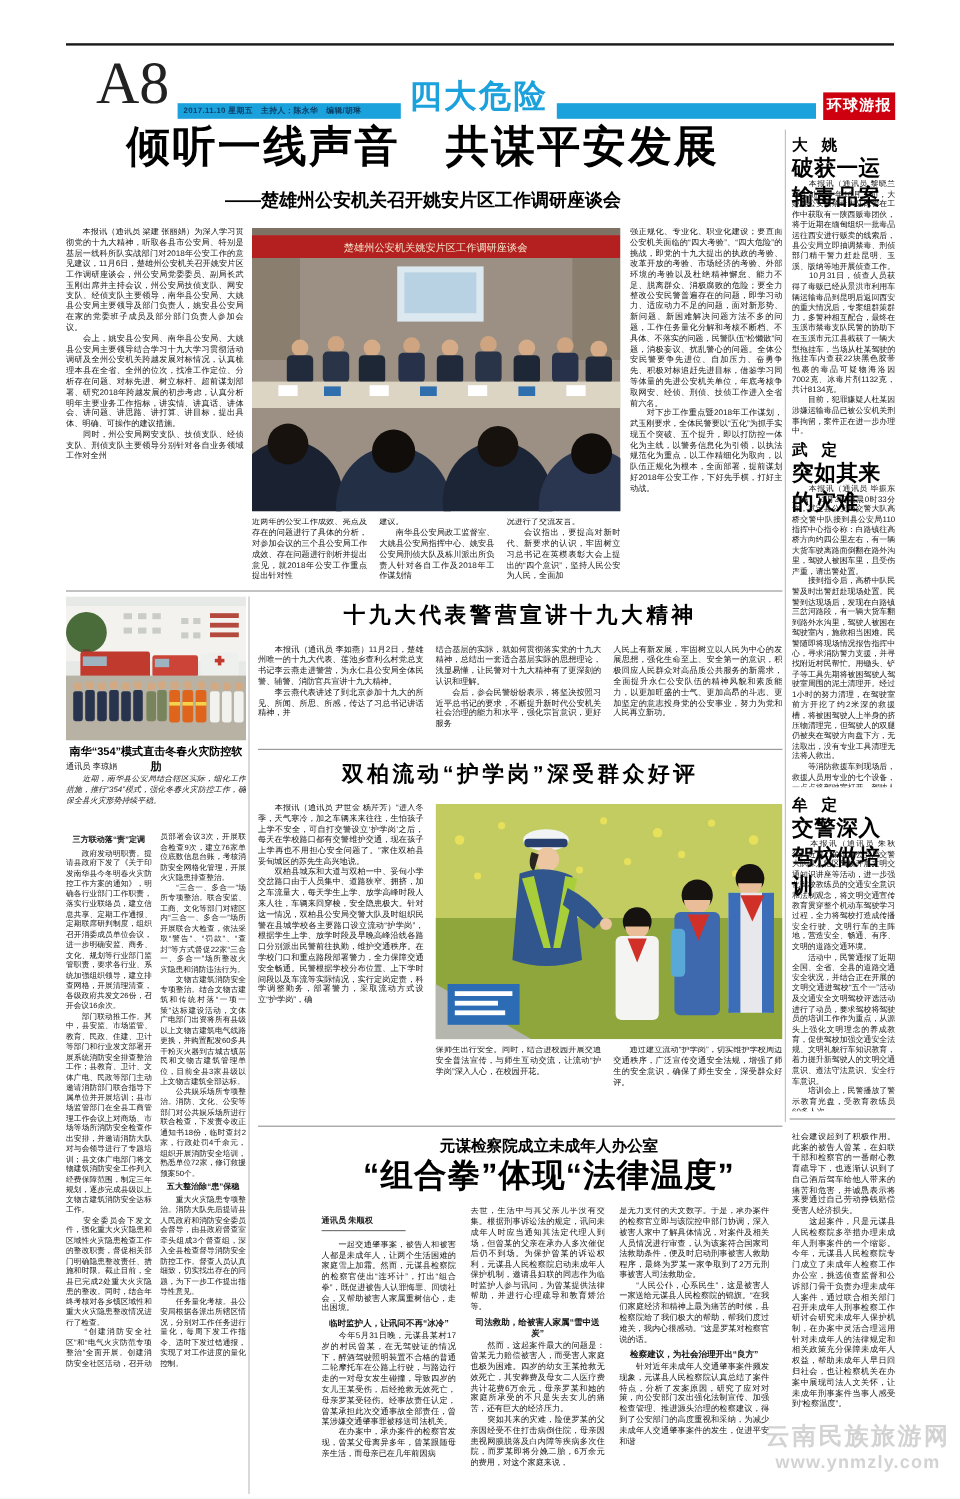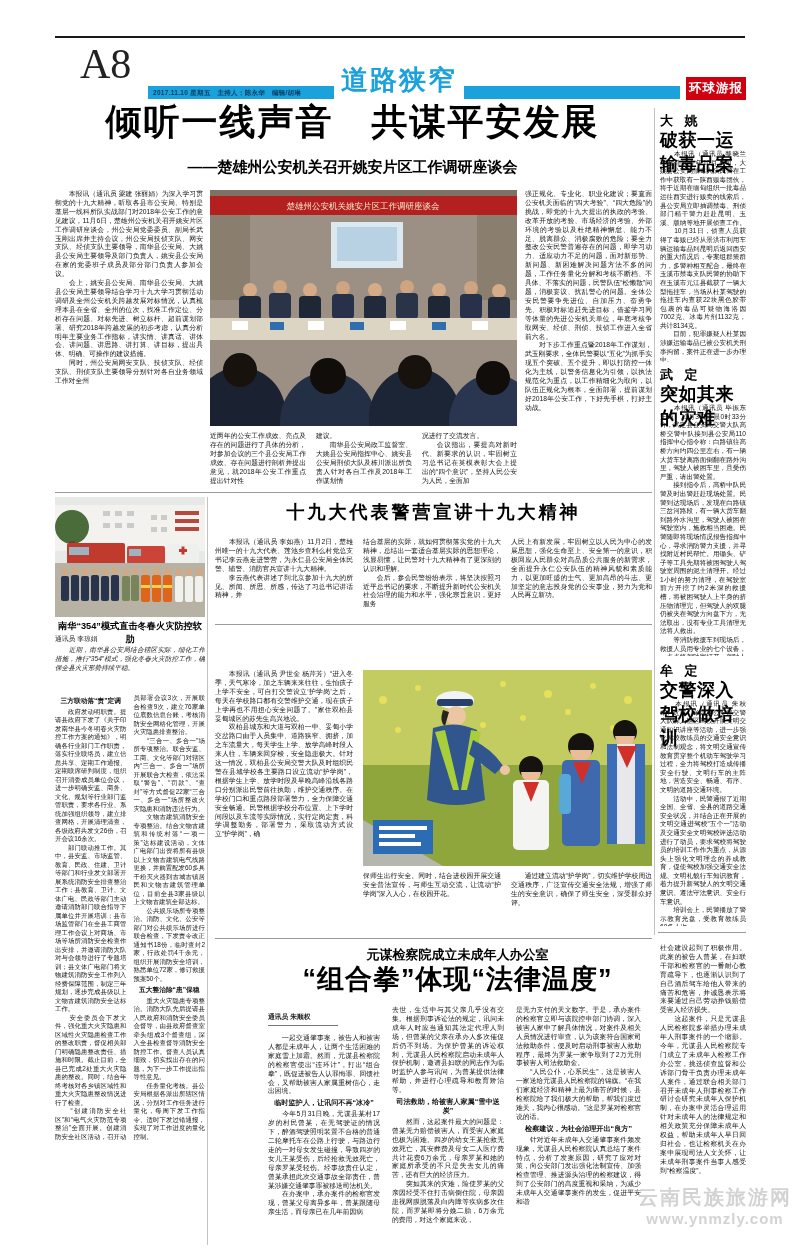--- a/index.html
+++ b/index.html
@@ -4,21 +4,21 @@
 <style>
   * { margin:0; padding:0; box-sizing:border-box; }
   html,body { background:#e9e9e9; }
   body { font-family:"Liberation Sans","DejaVu Sans",sans-serif; }
   #page { position:relative; width:800px; height:1249px; margin:0 auto; background:#ffffff; overflow:hidden; color:#141414; }
   .abs { position:absolute; }
   .rule-h { background:#9a9a9a; height:1px; }
   .rule-v { background:#c2c2c2; width:1px; }
 
   
-  .page-no { font-family:"Liberation Serif","DejaVu Serif",serif; font-size:42px; color:#222; }
+  .page-no { font-family:"Liberation Serif","DejaVu Serif",serif; font-size:50px; color:#222; }
   .date-bar { background:#1ba1dc; color:#0b3e66; font-size:6.5px; font-weight:bold; line-height:13px; padding:0 5px; letter-spacing:.3px; white-space:nowrap; overflow:hidden; }
   .section-title { color:#1ba1dc; font-size:27px; font-weight:900; letter-spacing:2px; text-align:center; }
   .accent-bar { background:#1ba1dc; }
   .masthead-box { background:#ce0010; color:#fff; font-size:12.5px; font-weight:900; text-align:center; line-height:23px; letter-spacing:1px; }
 
   
   .lead-hl { font-size:36px; font-weight:900; text-align:center; letter-spacing:2px; color:#000; }
   .lead-sub { font-size:15px; font-weight:900; text-align:center; color:#000; }
   .mid-hl { font-size:18px; font-weight:900; text-align:center; letter-spacing:3px; color:#000; }
   .ym-kicker { font-size:13px; font-weight:900; text-align:center; color:#000; }
@@ -45,21 +45,21 @@
   svg { display:block; }
 </style>
 </head>
 <body>
 
 <div id="page">
 
   <div class="abs rule-h" style="left:55px;top:36px;width:690px;height:2px;background:#1a1a1a;"></div>
   <div class="abs page-no" style="left:80px;top:40px;">A8</div>
   <div class="abs date-bar" style="left:148px;top:86px;width:186px;height:13px;">2017.11.10 星期五　主持人：陈永华　编辑/胡琳</div>
-  <div class="abs section-title" style="left:336px;top:62px;width:126px;">道路狭窄</div>
+  <div class="abs section-title" style="left:336px;top:62px;width:126px;">四大危险</div>
   <div class="abs accent-bar" style="left:464px;top:86px;width:216px;height:13px;"></div>
   <div class="abs masthead-box" style="left:686px;top:77px;width:60px;height:23px;">环球游报</div>
 
   <div class="abs lead-hl" style="left:55px;top:98px;width:595px;">倾听一线声音　共谋平安发展</div>
   <div class="abs lead-sub" style="left:55px;top:158px;width:595px;">——楚雄州公安机关召开姚安片区工作调研座谈会</div>
 
   <div class="abs body-s" style="left:55px;top:190px;width:148px;height:298px;">　　本报讯（通讯员 梁建 张丽娟）为深入学习贯彻党的十九大精神，听取各县市公安局、特别是基层一线科所队实战部门对2018年公安工作的意见建议，11月6日，楚雄州公安机关召开姚安片区工作调研座谈会，州公安局党委委员、副局长武玉刚出席并主持会议，州公安局技侦支队、网安支队、经侦支队主要领导，南华县公安局、大姚县公安局主要领导及部门负责人，姚安县公安局在家的党委班子成员及部分部门负责人参加会议。
 　　会上，姚安县公安局、南华县公安局、大姚县公安局主要领导结合学习十九大学习贯彻活动调研及全州公安机关跨越发展对标情况，认真梳理本县在全省、全州的位次，找准工作定位、分析存在问题、对标先进、树立标杆、超前谋划部署、研究2018年跨越发展的初步考虑，认真分析明年主要业务工作指标，讲实情、讲真话、讲体会、讲问题、讲思路、讲打算、讲目标，提出具体、明确、可操作的建议措施。
 　　同时，州公安局网安支队、技侦支队、经侦支队、刑侦支队主要领导分别针对各自业务领域工作对全州</div>
 
@@ -227,20 +227,21 @@
     </div>
 
   <div class="abs mid-hl" style="left:215px;top:500px;width:437px;">十九大代表警营宣讲十九大精神</div>
   <div class="abs body-s" style="left:215px;top:538px;width:138px;height:80px;">　　本报讯（通讯员 李如燕）11月2日，楚雄州唯一的十九大代表、莲池乡查利么村党总支书记李云燕走进警营，为永仁县公安局全体民警、辅警、消防官兵宣讲十九大精神。
 　　李云燕代表讲述了到北京参加十九大的所见、所闻、所思、所感，传达了习总书记讲话精神，并</div>
   <div class="abs body-s" style="left:363px;top:538px;width:138px;height:80px;">结合基层的实际，就如何贯彻落实党的十九大精神，总结出一套适合基层实际的思想理论，浅显易懂，让民警对十九大精神有了更深刻的认识和理解。
 　　会后，参会民警纷纷表示，将坚决按照习近平总书记的要求，不断提升新时代公安机关社会治理的能力和水平，强化宗旨意识，更好服务</div>
   <div class="abs body-s" style="left:511px;top:538px;width:141px;height:80px;">人民上有新发展，牢固树立以人民为中心的发展思想，强化生命至上、安全第一的意识，积极回应人民群众对高品质公共服务的新需求，全面提升永仁公安队伍的精神风貌和素质能力，以更加旺盛的士气、更加高昂的斗志、更加坚定的意志投身党的公安事业，努力为党和人民再立新功。</div>
   <div class="abs rule-h" style="left:215px;top:624px;width:437px;"></div>
 
+  <div class="abs mid-hl" style="left:215px;top:633px;width:437px;">双柏流动“护学岗”深受群众好评</div>
   <div class="abs body-s" style="left:215px;top:670px;width:138px;height:264px;">　　本报讯（通讯员 尹世金 杨芹芳）“进入冬季，天气寒冷，加之车辆来来往往，生怕孩子上学不安全，可自打交警设立‘护学岗’之后，每天在学校路口都有交警维护交通，现在孩子上学再也不用担心安全问题了。”家住双柏县妥甸城区的苏先生高兴地说。
 　　双柏县城东和大道与双柏一中、妥甸小学交岔路口由于人员集中、道路狭窄、拥挤，加之车流量大，每天学生上学、放学高峰时段人来人往，车辆来回穿梭，安全隐患极大。针对这一情况，双柏县公安局交警大队及时组织民警在县城学校各主要路口设立流动“护学岗”，根据学生上学、放学时段及早晚高峰沿线各路口分别派出民警前往执勤，维护交通秩序。在学校门口和重点路段部署警力，全力保障交通安全畅通。民警根据学校分布位置、上下学时间段以及车流等实际情况，实行定岗定责，科学调整勤务，部署警力，采取流动方式设立“护学岗”，确</div>
 
   <div class="abs" style="left:363px;top:670px;width:289px;height:196px;">
     <svg width="289" height="196" viewBox="0 0 289 196">
       <rect x="0" y="0" width="289" height="196" fill="#c3cc61"></rect>
       <rect x="0" y="95" width="289" height="101" fill="#8fa63d"></rect>
       <g fill="#e6e05a">
         <circle cx="20" cy="30" r="4"></circle>
           <circle cx="55" cy="18" r="3"></circle>

